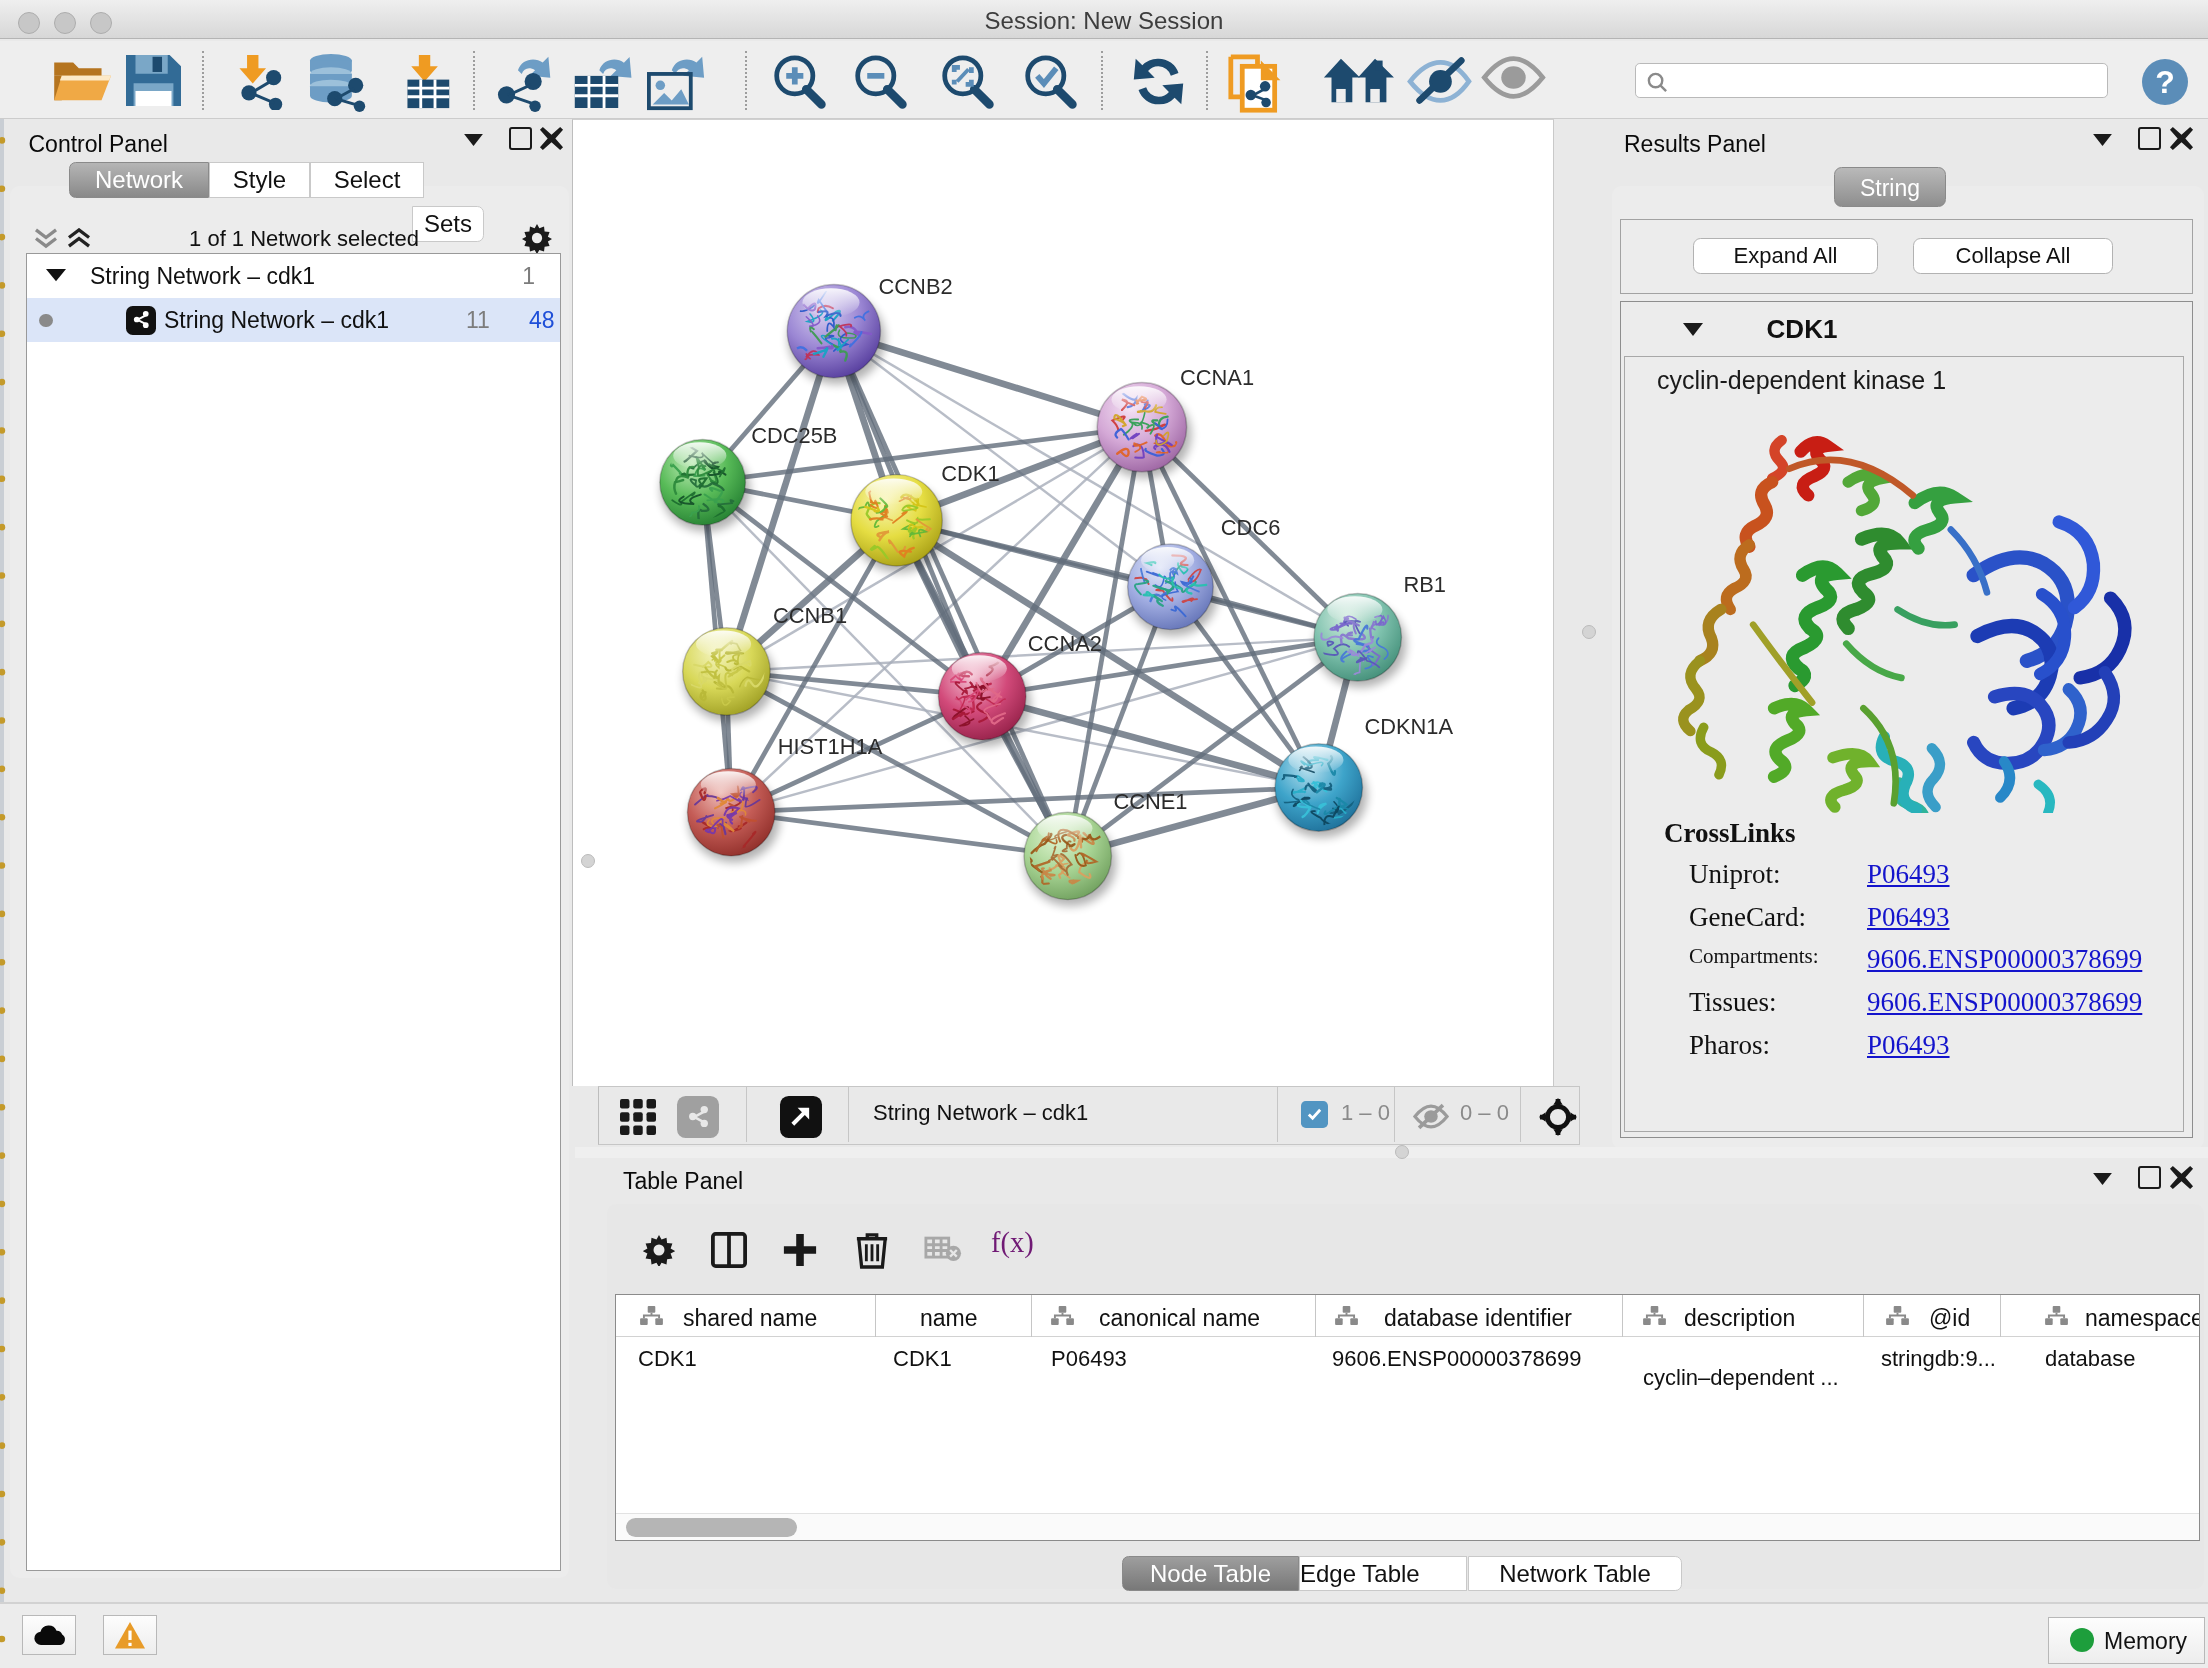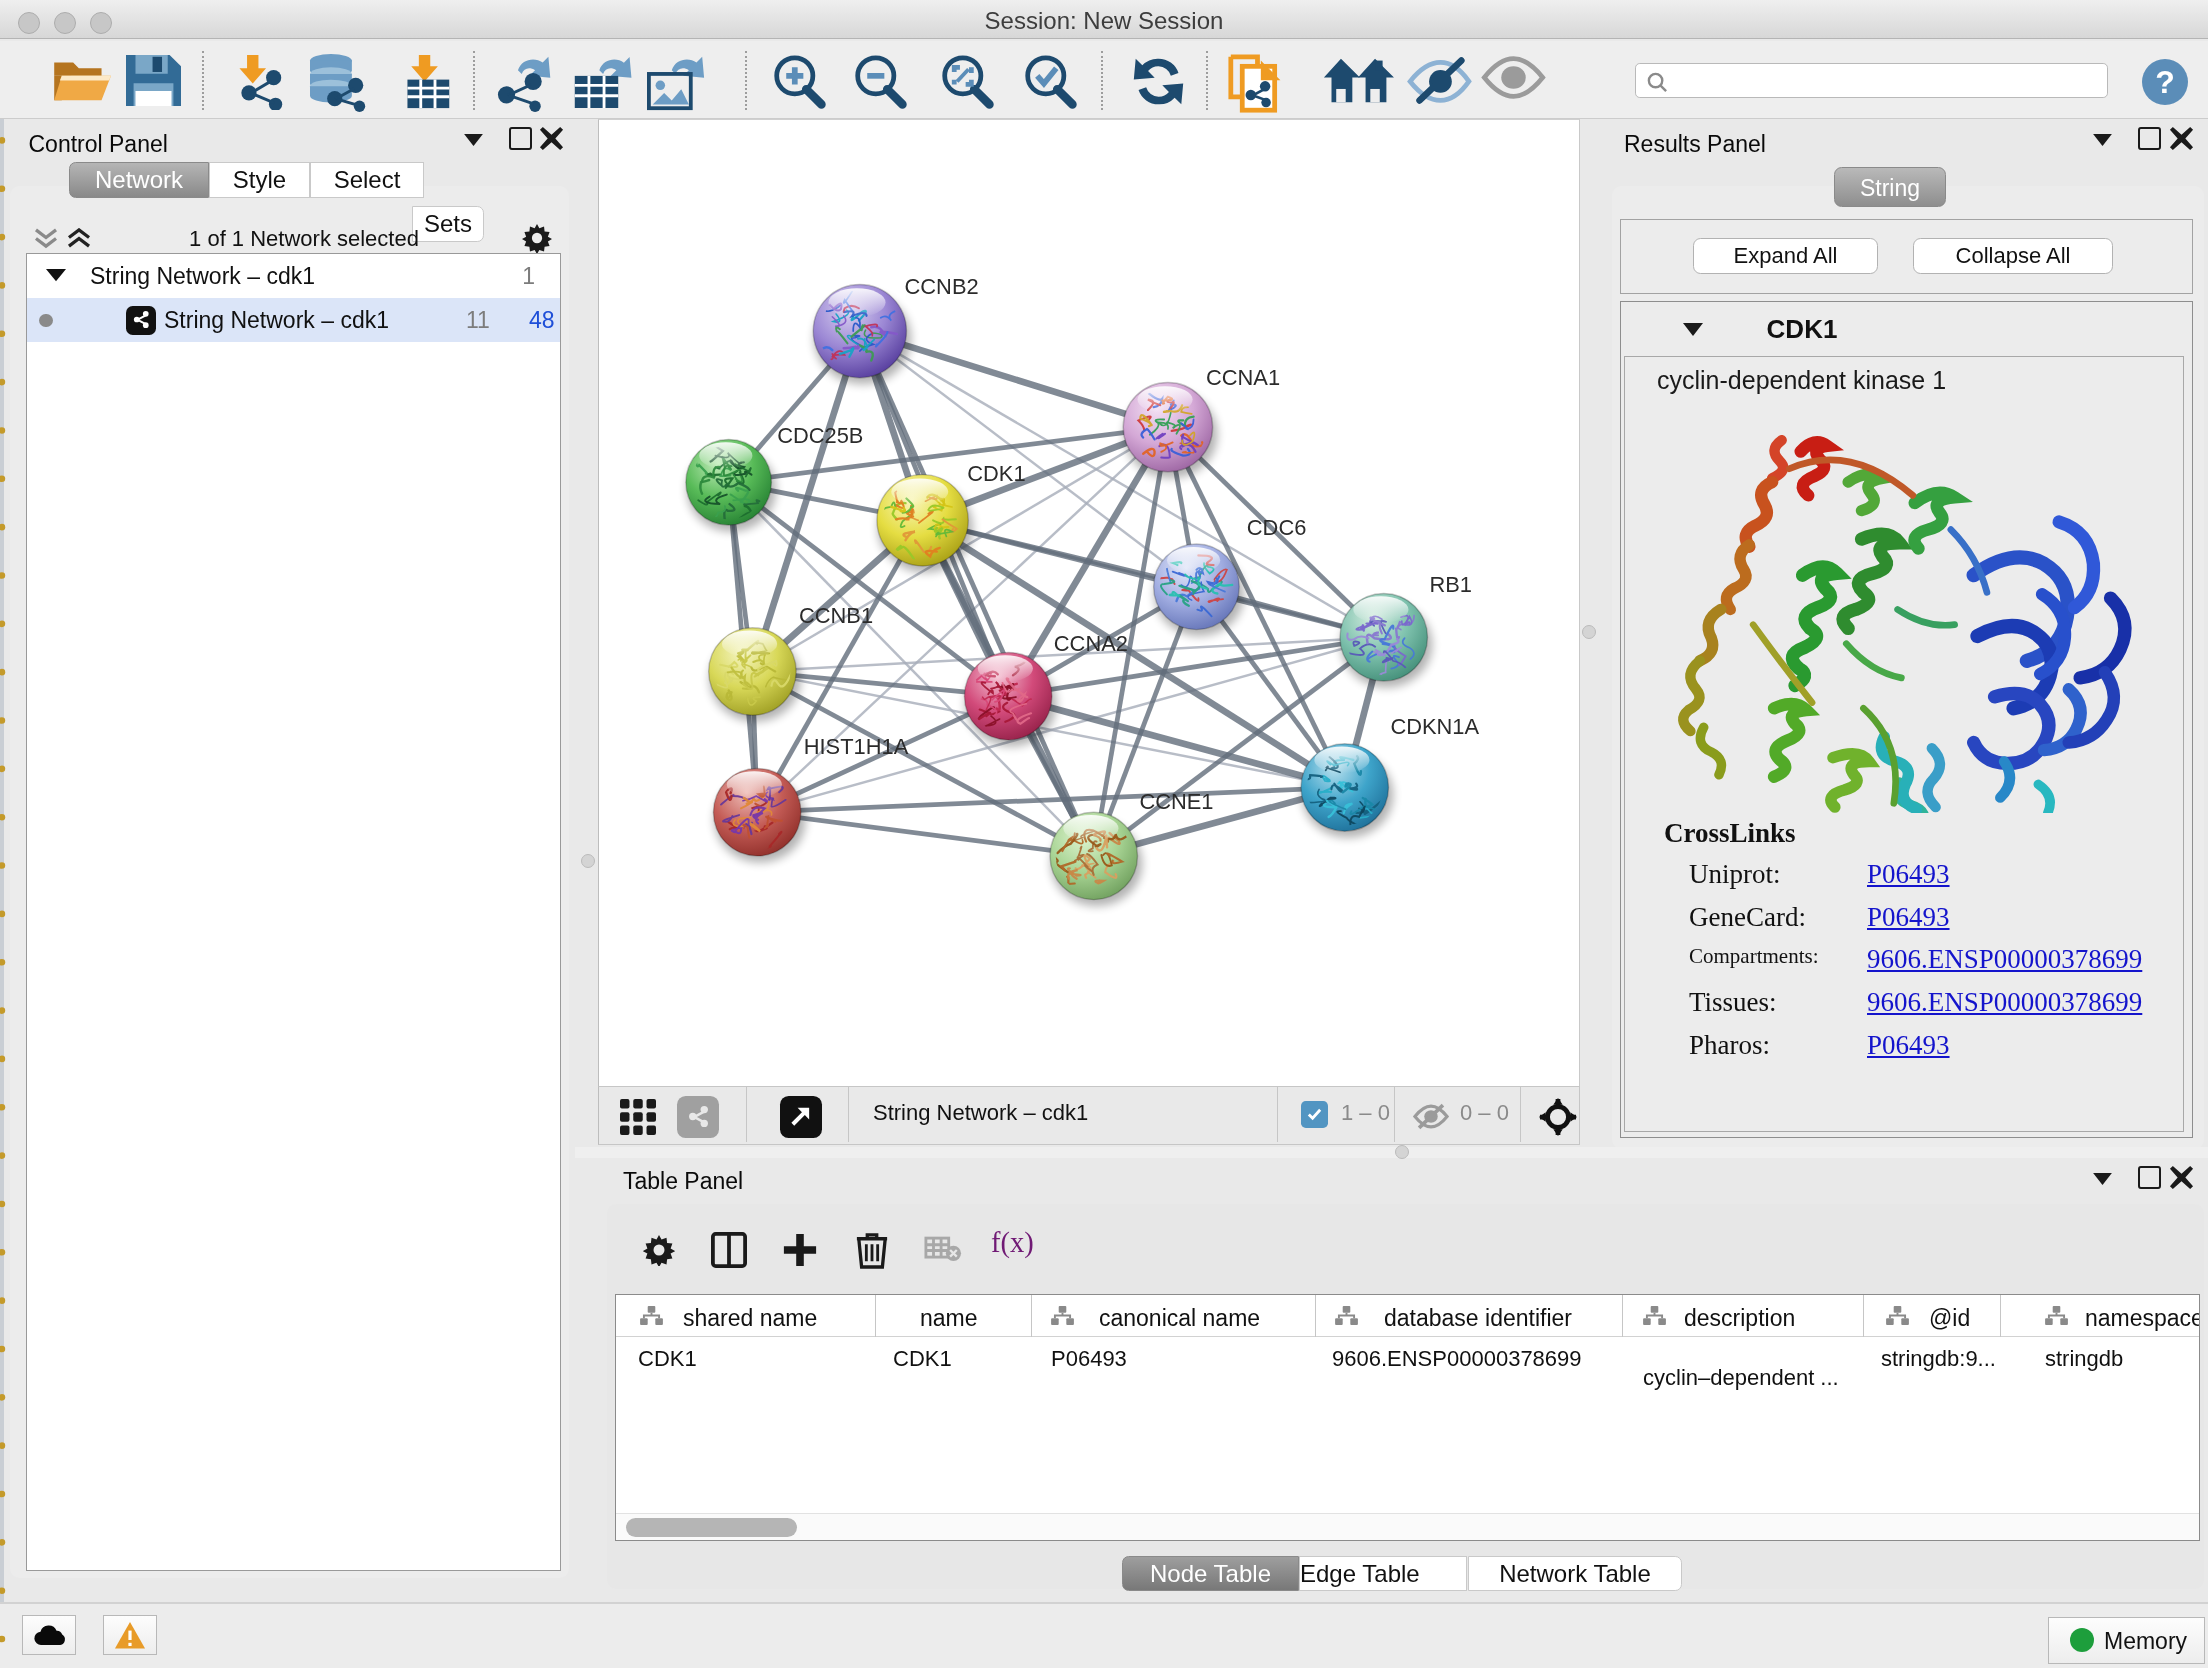--- a/index.html
+++ b/index.html
@@ -284,21 +284,21 @@
             <path d="M6 11.5 l8 4.3 1 -1.8 -8 -4.3 z"></path>
           </g>
       </svg>
       <div style="position:absolute;left:137px;top:8.6px;">String Network – cdk1</div>
       <div style="position:absolute;left:439px;top:8.6px;color:#7c7c7c;">11</div>
       <div style="position:absolute;left:502px;top:8.6px;color:#1d4ed8;">48</div>
     </div>
   </div>
 </div>
 
-<div class="abs" style="left:598px;top:119px;width:982px;height:967px;background:#ffffff;border-left:1.9px solid #bdbdbd;border-right:1.9px solid #c9c9c9;border-top:1px solid #d0d0d0;">
+<div class="abs" style="left:572px;top:119px;width:982px;height:967px;background:#ffffff;border-left:1.9px solid #bdbdbd;border-right:1.9px solid #c9c9c9;border-top:1px solid #d0d0d0;">
 <svg width="980" height="966" viewBox="630 126 1030 1016" font-family="Liberation Sans, sans-serif">
 <defs>
 <radialGradient id="gB2" cx="38%" cy="28%" r="78%">
           <stop offset="0%" stop-color="#d9d0f0"></stop>
           <stop offset="52%" stop-color="#9b87d4"></stop>
           <stop offset="100%" stop-color="#533a9b"></stop>
         </radialGradient>
 <radialGradient id="gA1" cx="38%" cy="28%" r="78%">
           <stop offset="0%" stop-color="#f4e2f4"></stop>
           <stop offset="52%" stop-color="#d4a8d6"></stop>
@@ -1073,21 +1073,21 @@
       <div style="position:absolute;left:1469px;top:9.5px;">namespace</div>
     </div>
 
     <div style="position:relative;height:42px;font-size:22px;color:#111;">
       <div style="position:absolute;left:22px;top:8.6px;">CDK1</div>
       <div style="position:absolute;left:277px;top:8.6px;">CDK1</div>
       <div style="position:absolute;left:435px;top:8.6px;">P06493</div>
       <div style="position:absolute;left:716px;top:8.6px;">9606.ENSP00000378699</div>
       <div style="position:absolute;left:1027px;top:8.6px;margin-top:19px;">cyclin–dependent ...</div>
       <div style="position:absolute;left:1265px;top:8.6px;">stringdb:9...</div>
-      <div style="position:absolute;left:1429px;top:8.6px;">stringdb</div>
+      <div style="position:absolute;left:1429px;top:8.6px;">database</div>
     </div>
 
     <div style="position:absolute;left:0;bottom:0;width:100%;height:27px;background:#fafafa;border-top:1px solid #e2e2e2;">
       <div style="position:absolute;left:9.5px;top:3.8px;width:171px;height:19px;background:#b5b5b5;border-radius:9.5px;"></div>
     </div>
   </div>
 
   <div class="abs" style="left:1122px;top:1556px;width:177px;height:35px;background:linear-gradient(#9e9e9e,#787878);border:1px solid #8a8a8a;
        border-radius:6.7px 0 0 6.7px;color:#fff;font-size:24px;text-align:center;line-height:33px;">Node Table</div>
   <div class="abs" style="left:1299px;top:1556px;width:168px;height:35px;background:#fff;border:1px solid #c9c9c9;

